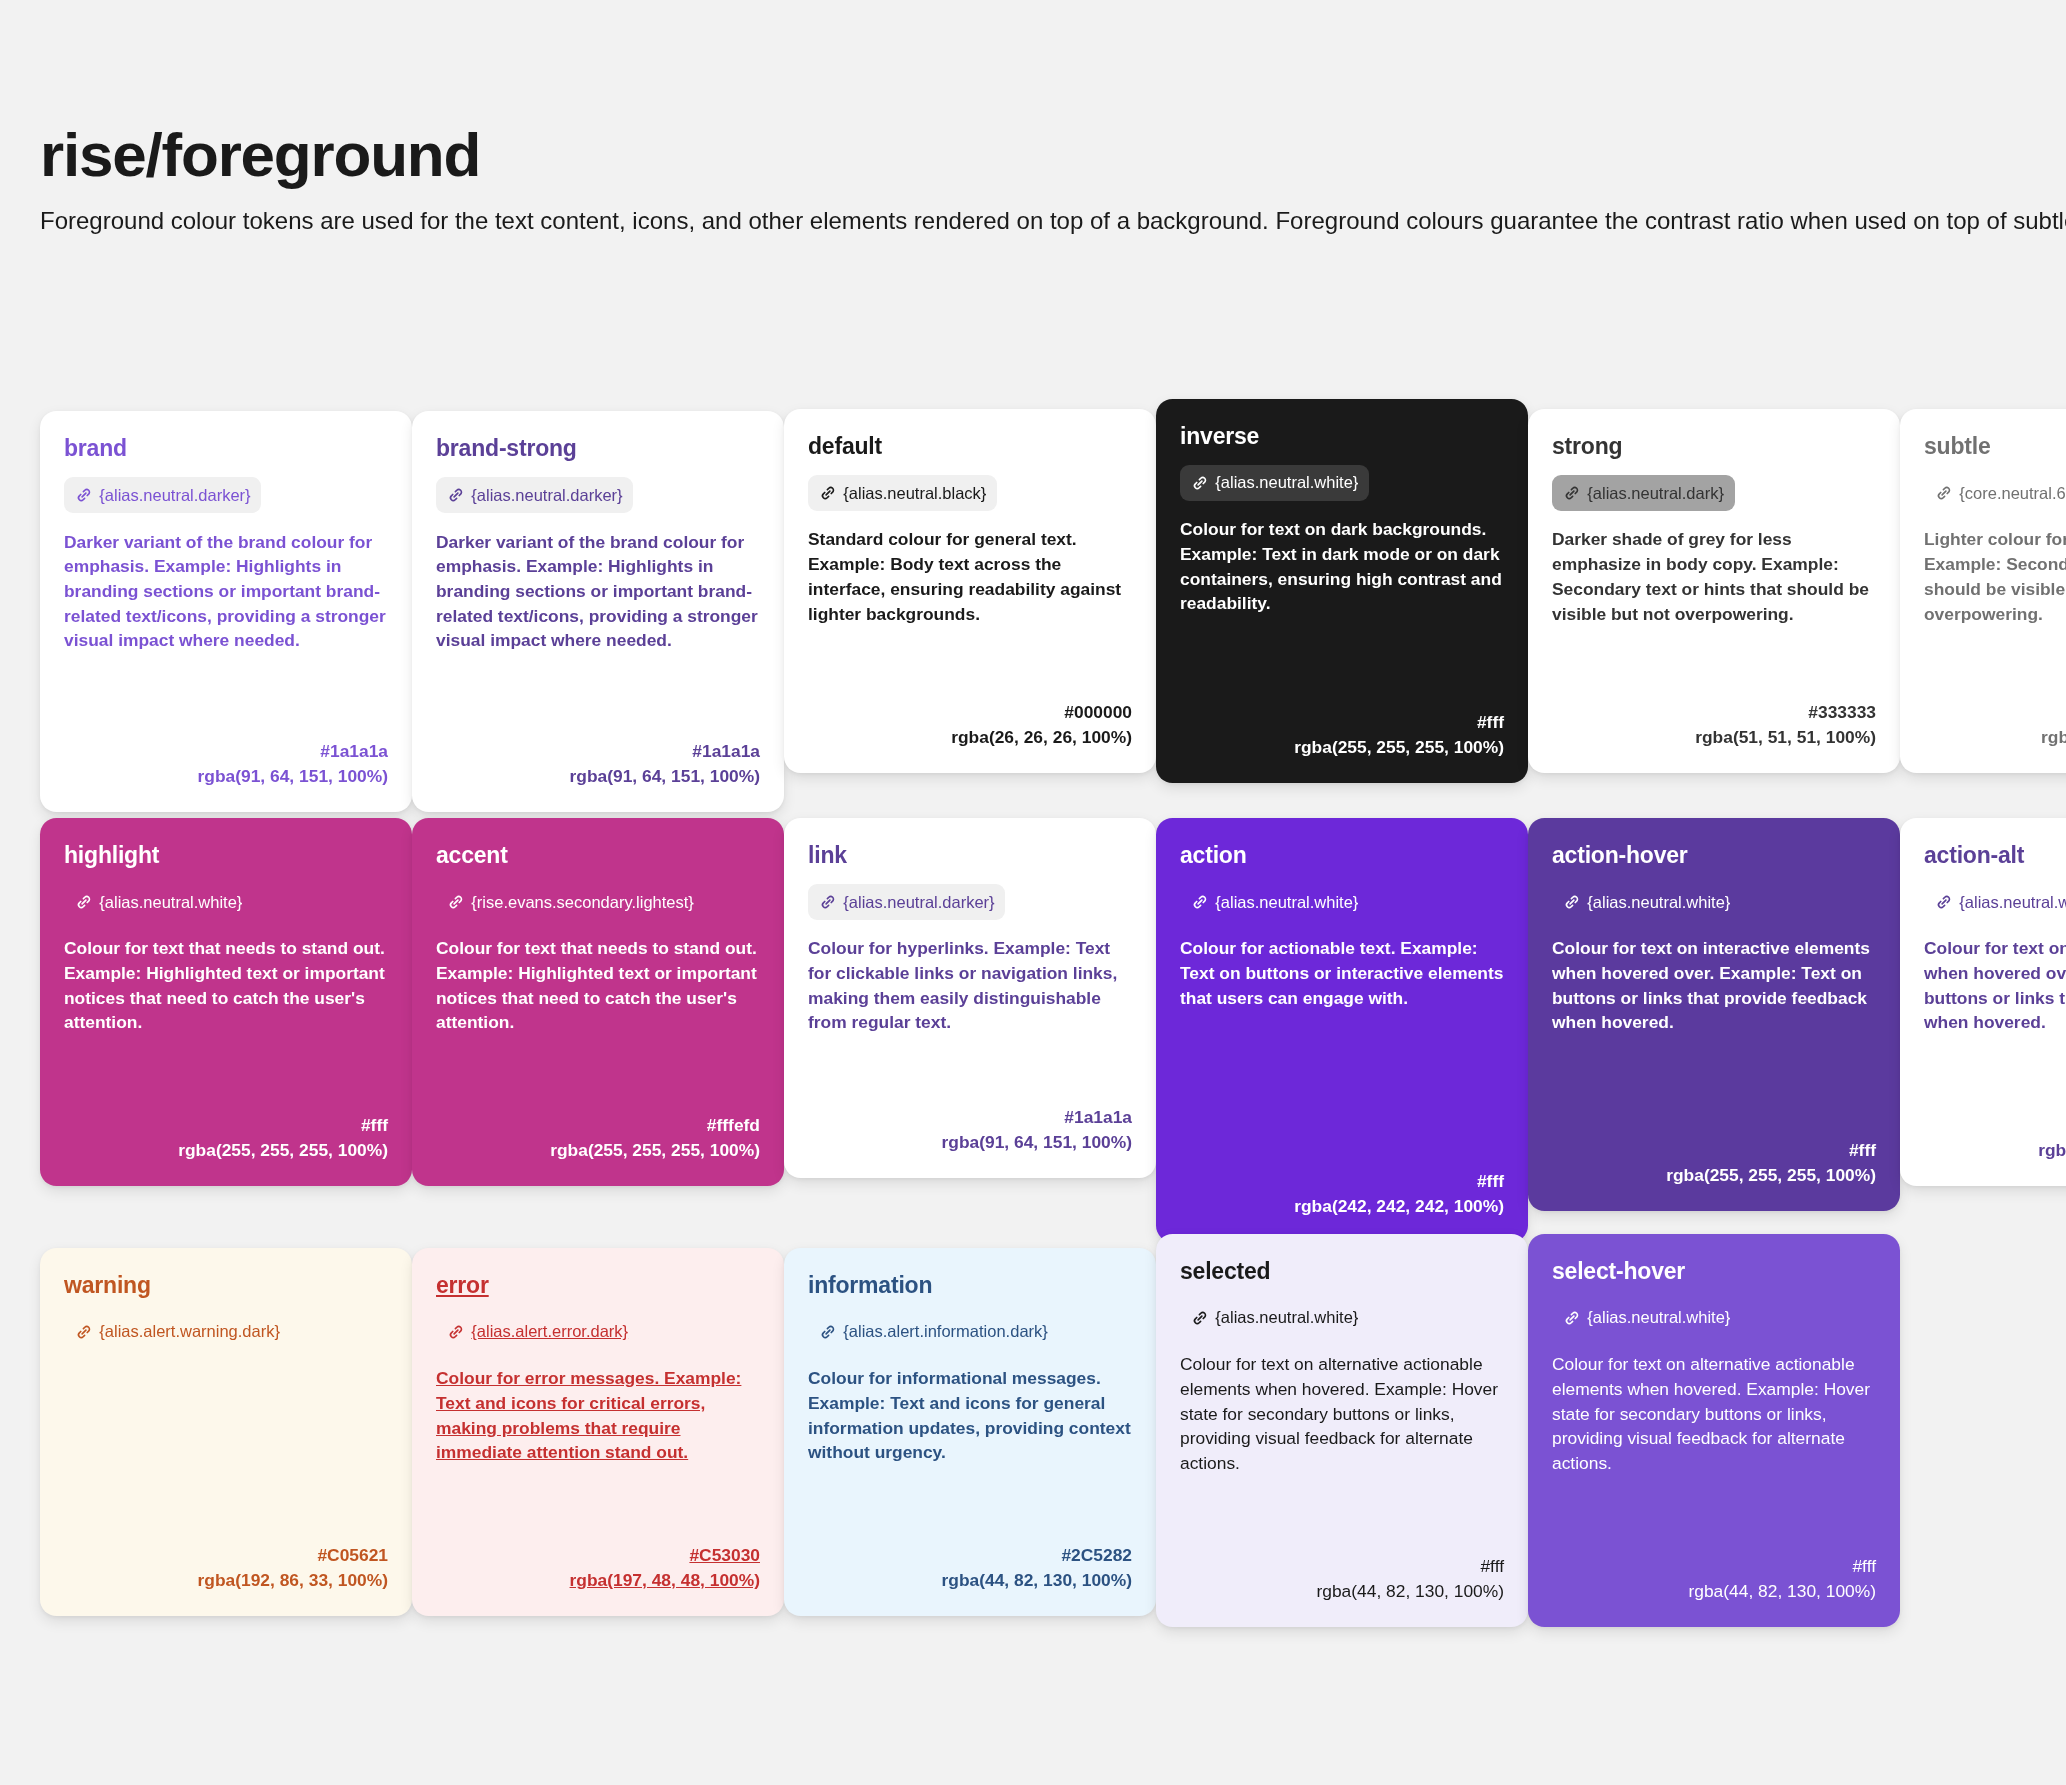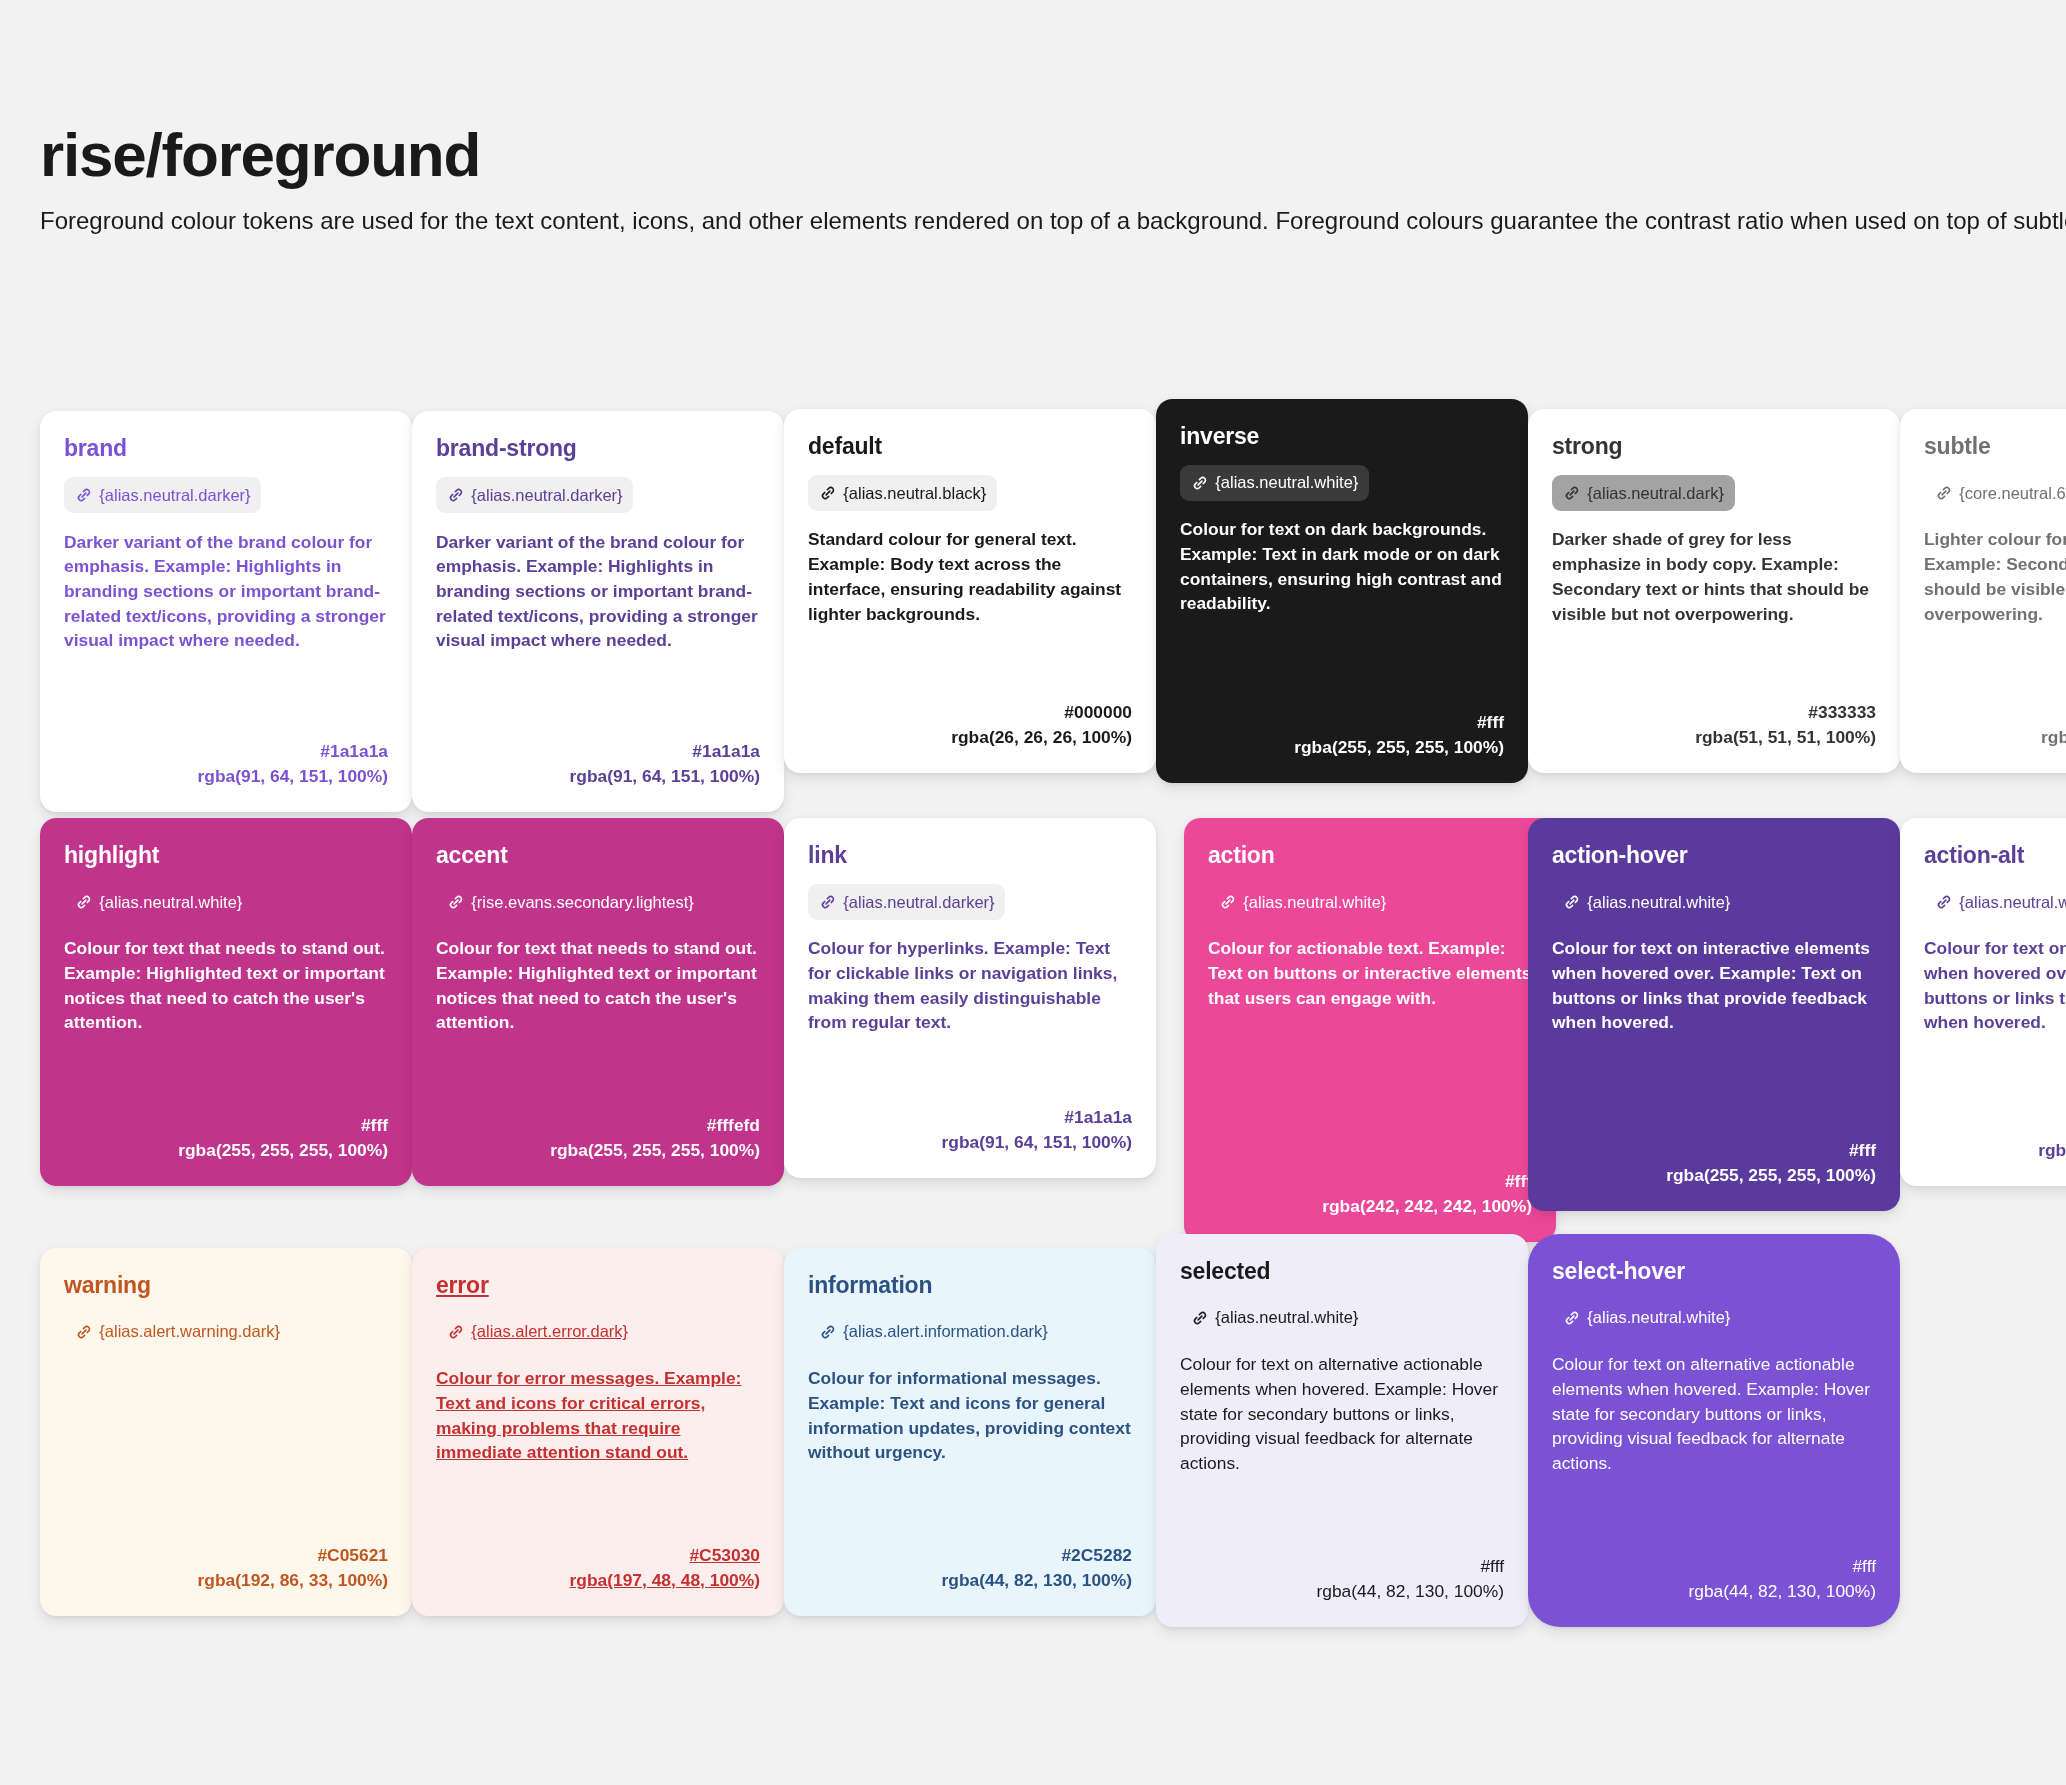--- a/index.html
+++ b/index.html
@@ -291,21 +291,21 @@
               </svg>
             </span>
             <span class="alias-text">{alias.neutral.darker}</span>
           </div>
           <div class="card-desc">Colour for hyperlinks. Example: Text for clickable links or navigation links, making them easily distinguishable from regular text.</div>
           <div class="card-footer">
             <span class="hexcode">#1a1a1a</span>
             <span class="rgbacode">rgba(91, 64, 151, 100%)</span>
           </div>
         </div>
-        <div class="card" style="left: 1116px; top: 6.2px; width: 372px; height: 424px; background: #ec4899; color: rgb(255, 255, 255); margin-left: 28px;">
+        <div class="card" style="left: 1116px; top: 6.2px; width: 372px; height: 424px; background: #6d28d9; color: rgb(255, 255, 255);">
           <div class="card-title">action</div>
           <div class="alias-chip plain">
             <span class="link-icon">
               <svg viewBox="0 0 24 24" fill="none" stroke="currentColor" stroke-width="2.2" stroke-linecap="round" stroke-linejoin="round">
                 <path d="M9.5 14.5 L14.5 9.5"></path>
                 <path d="M11.2 7.6 L13.1 5.7 a3.6 3.6 0 0 1 5.1 5.1 l-1.9 1.9"></path>
                 <path d="M12.8 16.4 L10.9 18.3 a3.6 3.6 0 0 1 -5.1 -5.1 l1.9 -1.9"></path>
               </svg>
             </span>
             <span class="alias-text">{alias.neutral.white}</span>
@@ -418,21 +418,21 @@
               </svg>
             </span>
             <span class="alias-text">{alias.neutral.white}</span>
           </div>
           <div class="card-desc regular">Colour for text on alternative actionable elements when hovered. Example: Hover state for secondary buttons or links, providing visual feedback for alternate actions.</div>
           <div class="card-footer regular">
             <span class="hexcode">#fff</span>
             <span class="rgbacode">rgba(44, 82, 130, 100%)</span>
           </div>
         </div>
-        <div class="card" style="left: 1488px; top: 9px; width: 372px; height: 393px; background: rgb(123, 82, 211); color: rgb(255, 255, 255); border-radius: 32px;">
+        <div class="card" style="left: 1488px; top: 9px; width: 372px; height: 393px; background: rgb(123, 82, 211); color: rgb(255, 255, 255);">
           <div class="card-title">select-hover</div>
           <div class="alias-chip plain">
             <span class="link-icon">
               <svg viewBox="0 0 24 24" fill="none" stroke="currentColor" stroke-width="2.2" stroke-linecap="round" stroke-linejoin="round">
                 <path d="M9.5 14.5 L14.5 9.5"></path>
                 <path d="M11.2 7.6 L13.1 5.7 a3.6 3.6 0 0 1 5.1 5.1 l-1.9 1.9"></path>
                 <path d="M12.8 16.4 L10.9 18.3 a3.6 3.6 0 0 1 -5.1 -5.1 l1.9 -1.9"></path>
               </svg>
             </span>
             <span class="alias-text">{alias.neutral.white}</span>

